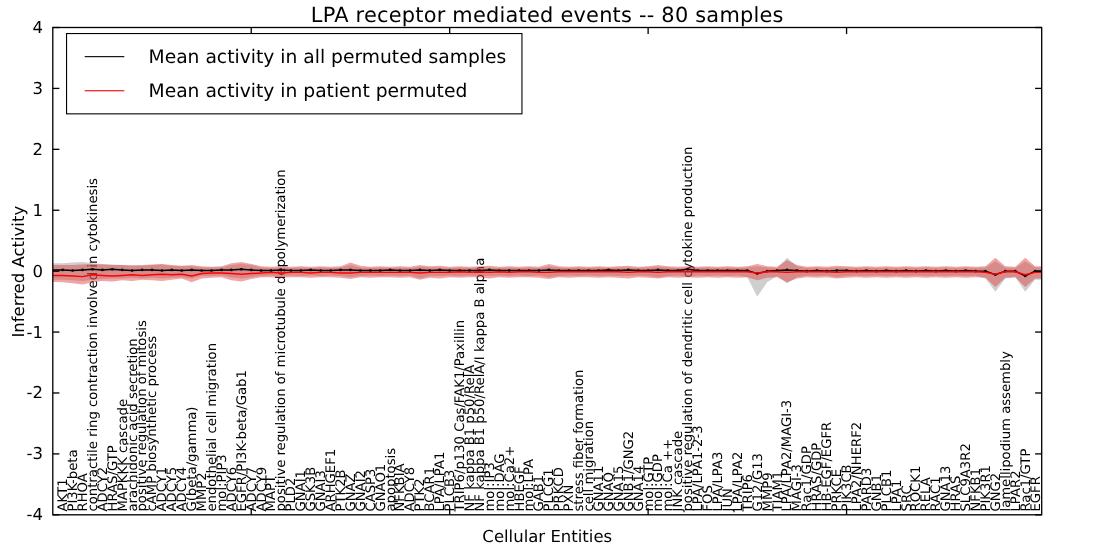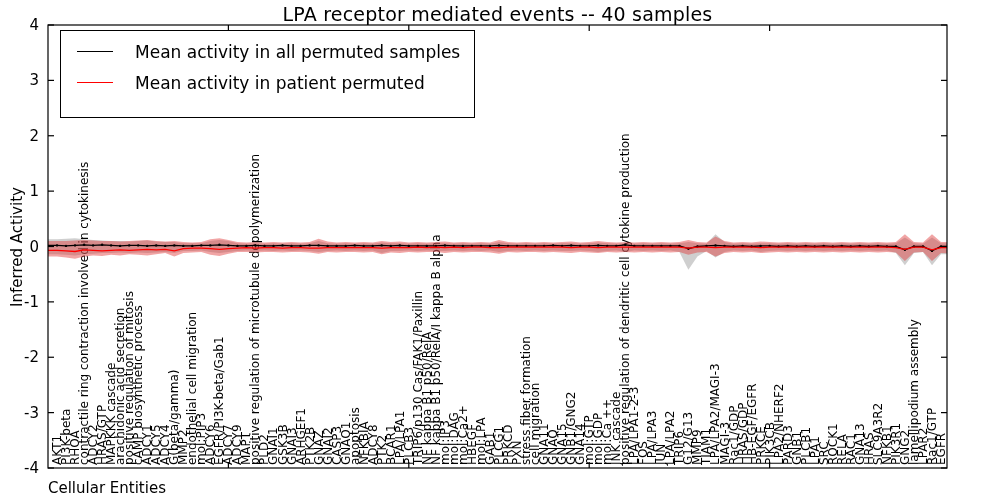--- a/index.html
+++ b/index.html
@@ -7,30 +7,30 @@
     position:relative;width:1000px;height:500px;background:#ffffff;
     font-family:"DejaVu Sans","Liberation Sans",sans-serif;color:#000;
     overflow:hidden;
   }
   #plot-svg{position:absolute;left:0;top:0;}
   .title{
     position:absolute;left:48px;top:3px;width:899px;text-align:center;
     font-size:19px;letter-spacing:0.2px;
   }
   .xlabel{
-    position:absolute;left:48px;top:479px;width:899px;
+    position:absolute;left:48px;top:479px;width:899px;text-align:center;
     font-size:15px;
   }
   .ylabel{
     position:absolute;left:-88px;top:238px;width:210px;text-align:center;
     font-size:15px;transform:rotate(-90deg);
   }
   .legend{
     position:absolute;left:60px;top:30px;background:#ffffff;
-    border:1.6px solid #000;padding:5px 14px 19px 10px;
+    border:1.6px solid #000;padding:5px 14px 5px 10px;
   }
   .legend-row{display:flex;align-items:center;height:31px;}
   .legend-line{width:36px;height:0;border-top:1.7px solid #000;margin:0 22px 0 6px;flex:0 0 auto;}
   .legend-label{font-size:17px;white-space:nowrap;}
 </style>
 </head>
 <body>
 
 <div id="figure">
   <svg id="plot-svg" width="1000" height="500">
@@ -266,21 +266,21 @@
       <text x="39" y="473" text-anchor="end" font-size="15" font-family="&quot;DejaVu Sans&quot;,&quot;Liberation Sans&quot;,sans-serif" fill="#000">-4</text>
       <line x1="228.3877551020408" y1="25" x2="228.3877551020408" y2="31" stroke="#000" stroke-width="1.2"></line>
       <line x1="228.3877551020408" y1="468" x2="228.3877551020408" y2="462" stroke="#000" stroke-width="1.2"></line>
       <line x1="408.7959183673469" y1="25" x2="408.7959183673469" y2="31" stroke="#000" stroke-width="1.2"></line>
       <line x1="408.7959183673469" y1="468" x2="408.7959183673469" y2="462" stroke="#000" stroke-width="1.2"></line>
       <line x1="589.204081632653" y1="25" x2="589.204081632653" y2="31" stroke="#000" stroke-width="1.2"></line>
       <line x1="589.204081632653" y1="468" x2="589.204081632653" y2="462" stroke="#000" stroke-width="1.2"></line>
       <line x1="769.6122448979592" y1="25" x2="769.6122448979592" y2="31" stroke="#000" stroke-width="1.2"></line>
       <line x1="769.6122448979592" y1="468" x2="769.6122448979592" y2="462" stroke="#000" stroke-width="1.2"></line>
     </svg>
-  <div class="title">LPA receptor mediated events -- 40 samples</div>
+  <div class="title">LPA receptor mediated events -- 80 samples</div>
   <div class="ylabel">Inferred Activity</div>
   <div class="xlabel">Cellular Entities</div>
   <div class="legend">
     <div class="legend-row">
       <div class="legend-line" style="border-top-color:#000000;"></div>
       <div class="legend-label">Mean activity in all permuted samples</div>
     </div>
     <div class="legend-row">
       <div class="legend-line" style="border-top-color:#ff0000;"></div>
       <div class="legend-label">Mean activity in patient permuted</div>

